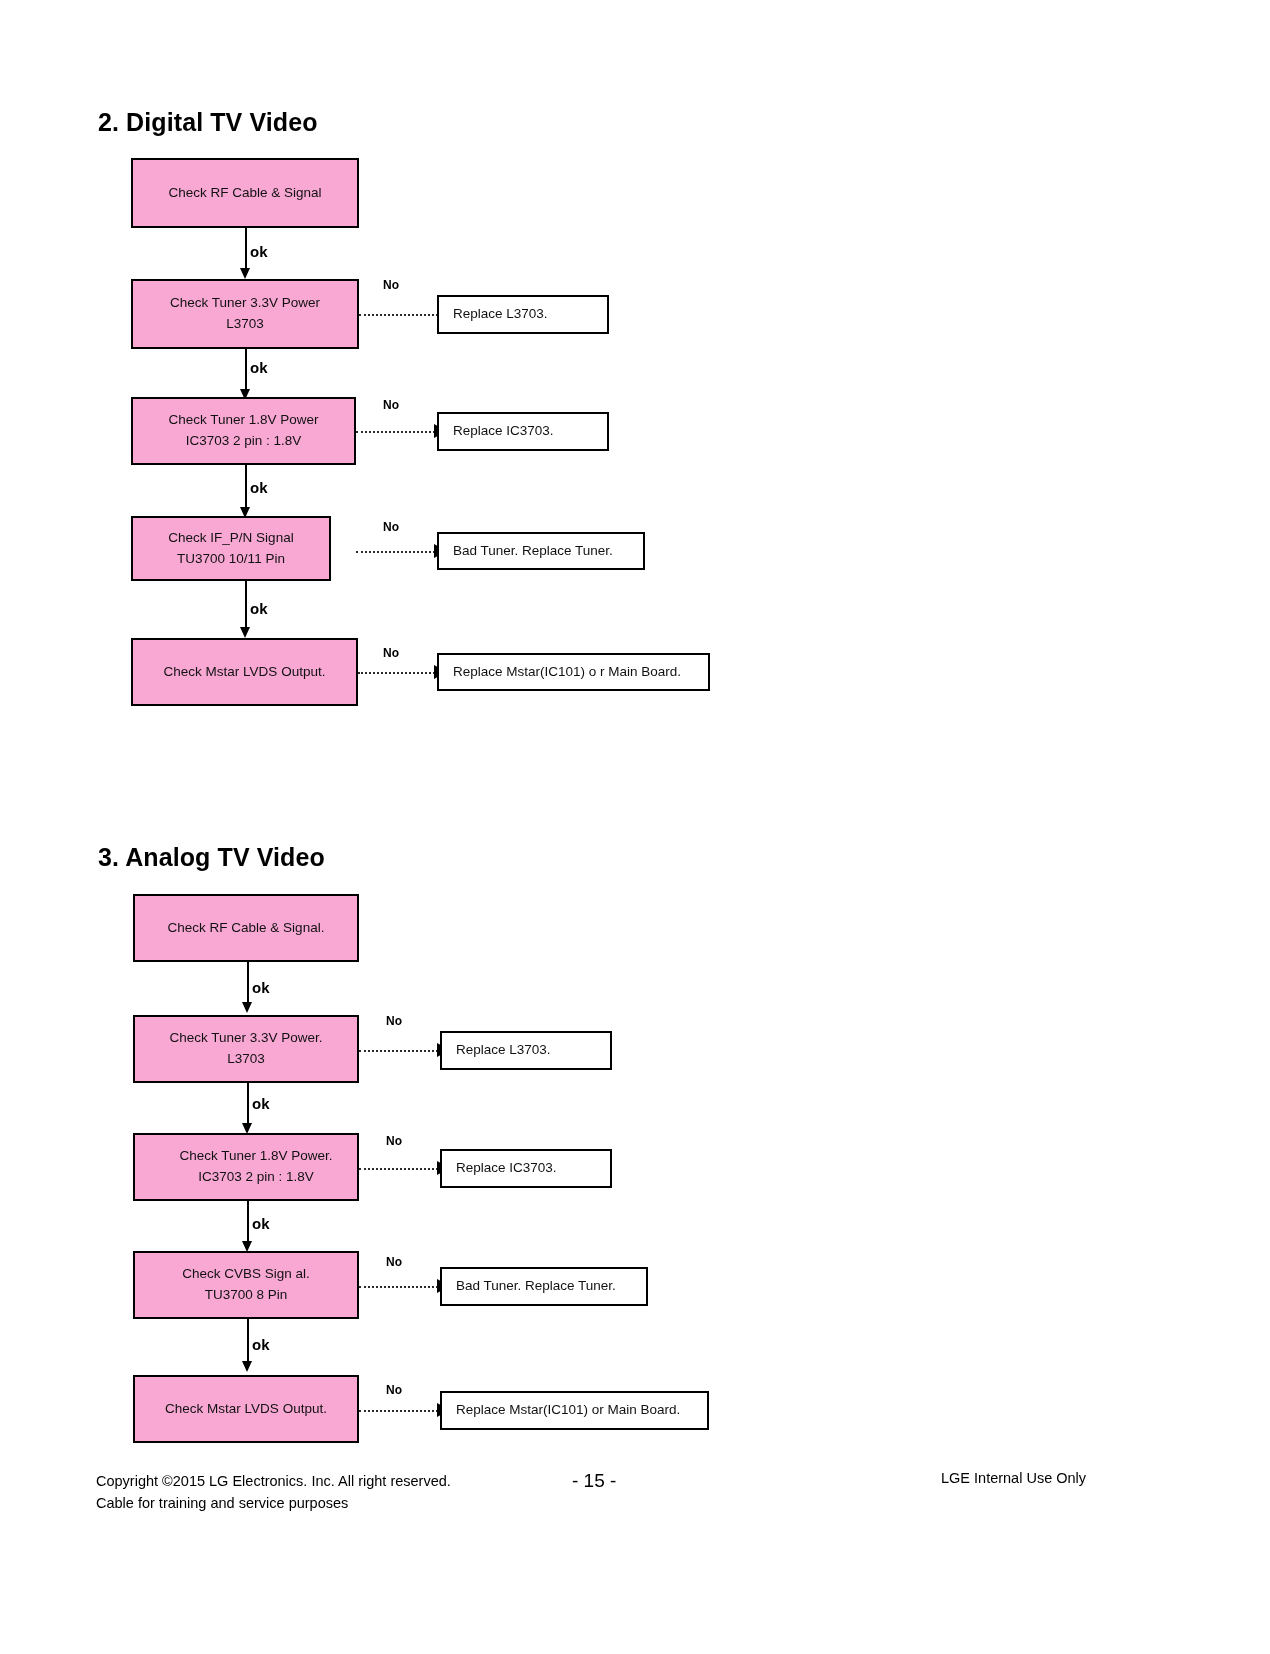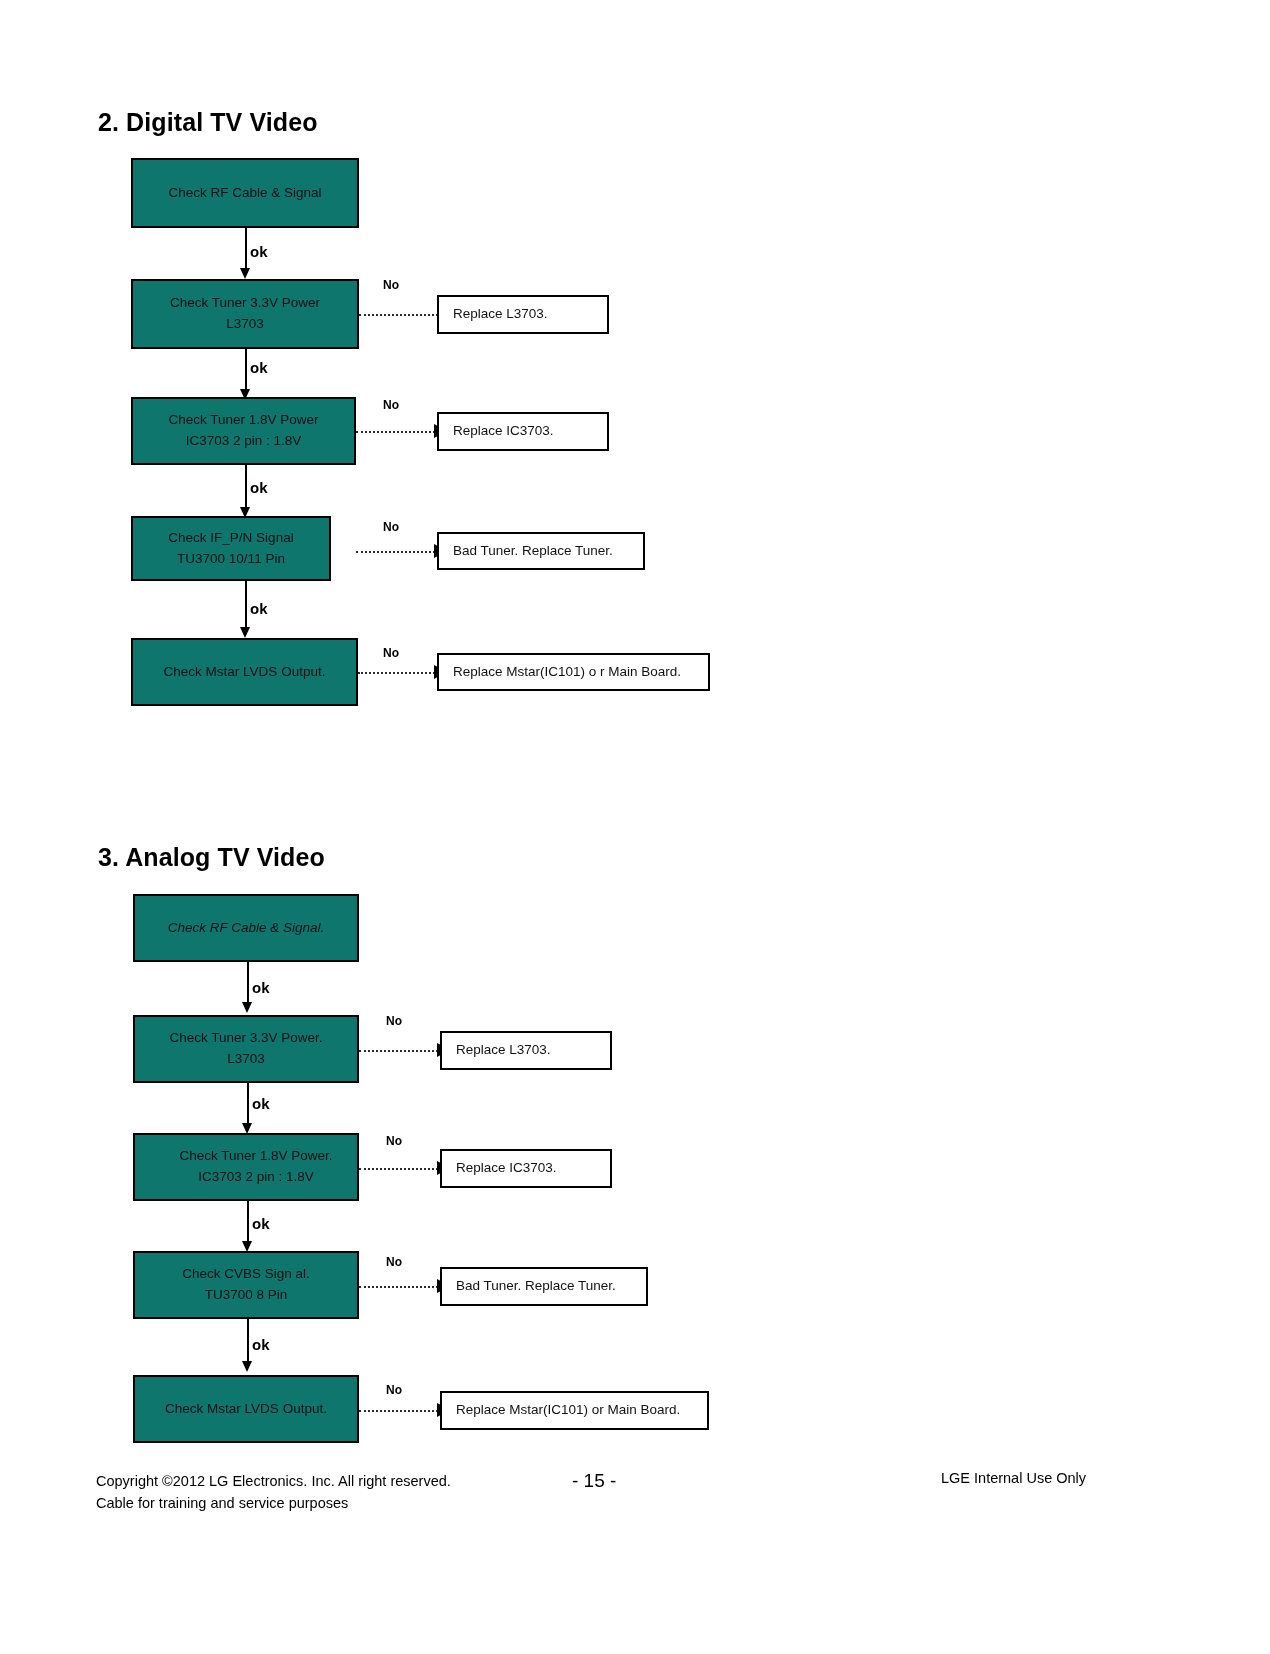--- a/index.html
+++ b/index.html
@@ -25,21 +25,21 @@
     position: absolute;
     font-size: 25px;
     font-weight: bold;
     letter-spacing: 0.1px;
     white-space: nowrap;
   }
   
   .pbox {
     position: absolute;
     border: 2.5px solid #000;
-    background: #0f766e;
+    background: #f9a8d4;
     box-sizing: border-box;
     display: flex;
     flex-direction: column;
     align-items: center;
     justify-content: center;
     text-align: center;
     font-size: 13.5px;
     line-height: 1.55;
     color: #111;
   }
@@ -180,21 +180,21 @@
   </div>
   <div class="hconn" style="left:358px; top:672px; width:77px;"></div>
   <div class="hhead" style="left:434px; top:665px;"></div>
   <div class="nolabel" style="left:383px; top:646px;">No</div>
   <div class="rbox" style="left:437px; top:653px; width:273px; height:38px;">
     <span>Replace Mstar(IC101) o r Main Board.</span>
   </div>
 
   <div class="section-title" style="left:98px; top:843px;">3. Analog TV Video</div>
 
-  <div class="pbox" style="left:133px; top:894px; width:226px; height:68px;font-style:italic;">
+  <div class="pbox" style="left:133px; top:894px; width:226px; height:68px;">
     <span>Check RF Cable &amp; Signal.</span>
   </div>
 
   <div class="vconn" style="left:247px; top:962px; height:44px;"></div>
   <div class="vhead" style="left:242px; top:1002px;"></div>
   <div class="oklabel" style="left:252px; top:979px;">ok</div>
 
   <div class="pbox" style="left:133px; top:1015px; width:226px; height:68px;">
     <span>Check Tuner 3.3V Power.</span>
     <span class="line2">L3703</span>
@@ -244,19 +244,19 @@
     <span>Check Mstar LVDS Output.</span>
   </div>
   <div class="hconn" style="left:359px; top:1410px; width:79px;"></div>
   <div class="hhead" style="left:437px; top:1403px;"></div>
   <div class="nolabel" style="left:386px; top:1383px;">No</div>
   <div class="rbox" style="left:440px; top:1391px; width:269px; height:39px;">
     <span>Replace Mstar(IC101) or Main Board.</span>
   </div>
 
   <div class="footer-left" style="left:96px; top:1470px;">
-    <div>Copyright ©2012 LG Electronics. Inc. All right reserved.</div>
+    <div>Copyright ©2015 LG Electronics. Inc. All right reserved.</div>
     <div>Cable for training and service purposes</div>
   </div>
   <div class="footer-center" style="left:572px; top:1470px;">- 15 -</div>
   <div class="footer-right" style="left:941px; top:1470px;">LGE Internal Use Only</div>
 
 </div>
 
 </body></html>

